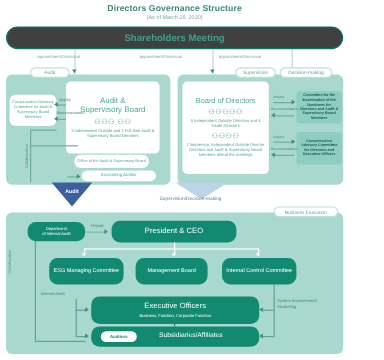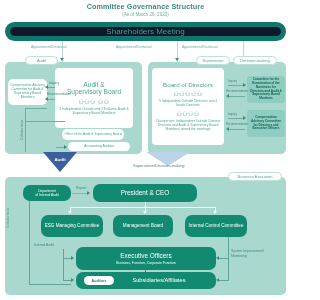--- a/index.html
+++ b/index.html
@@ -20,23 +20,23 @@
     color: #3b8c7d; letter-spacing: .1px;
   }
   .subtitle {
     position: absolute; top: 12px; left: 0; width: 291px;
     text-align: center; font-size: 4.6px; color: #7aa9a0;
   }
 
   
   .shareholders {
     position: absolute; left: 5px; top: 22px; width: 281px; height: 19px;
-    border: 5px solid #0f766e; border-radius: 9.5px; background: #0f172a;
+    border: 1px solid #0f766e; border-radius: 9.5px; background: #404040;
     display: flex; align-items: center; justify-content: center;
-    font-size: 8px; color: #3fa08d; font-weight: normal;
+    font-size: 8px; color: #3fa08d; font-weight: bold;
   }
 
   
   .appt {
     position: absolute; font-size: 3.5px; color: #7aa9a0; white-space: nowrap;
   }
 
   
   .vline { position: absolute; background: #b9d9d2; width: 1px; }
   .hline { position: absolute; background: #b9d9d2; height: 1px; }
@@ -136,21 +136,21 @@
     position: absolute; font-size: 3.4px; color: #4f9585;
     transform-origin: left top; white-space: nowrap;
   }
   .flabel { position: absolute; font-size: 3.4px; color: #3f8a7a; white-space: nowrap; }
 </style>
 </head>
 <body>
 
 <div class="page">
 
-  <div class="title">Committee Governance Structure</div>
+  <div class="title">Directors Governance Structure</div>
   <div class="subtitle">(As of March 26, 2020)</div>
 
   <div class="shareholders">
     <span>Shareholders Meeting</span>
   </div>
 
   <div class="vline" style="left:62px;  top:41px; height:21px;"></div>
   <div class="vline" style="left:177px; top:41px; height:21px;"></div>
   <div class="vline" style="left:243px; top:41px; height:21px;"></div>
   <div class="tri tri-d" style="left:59.8px; top:58px;"></div>

